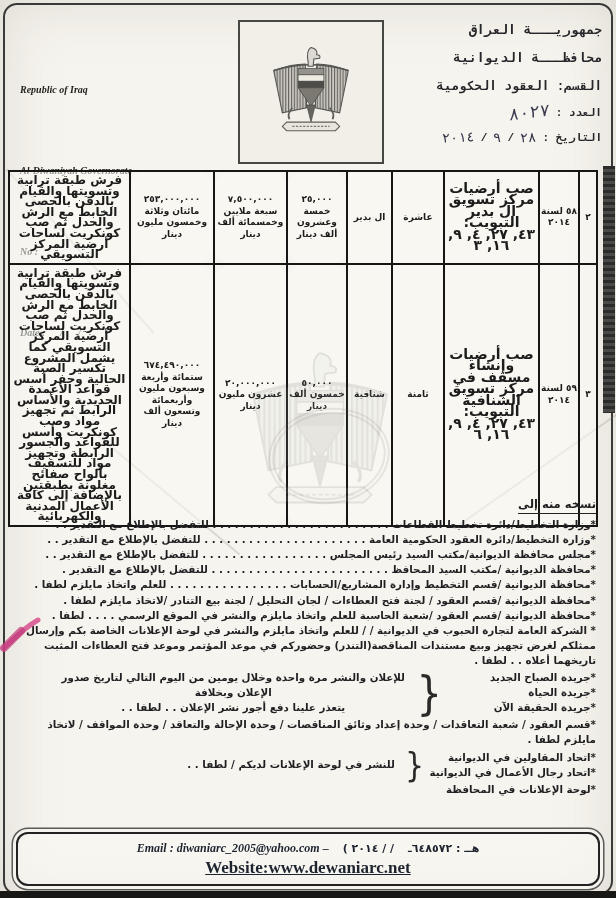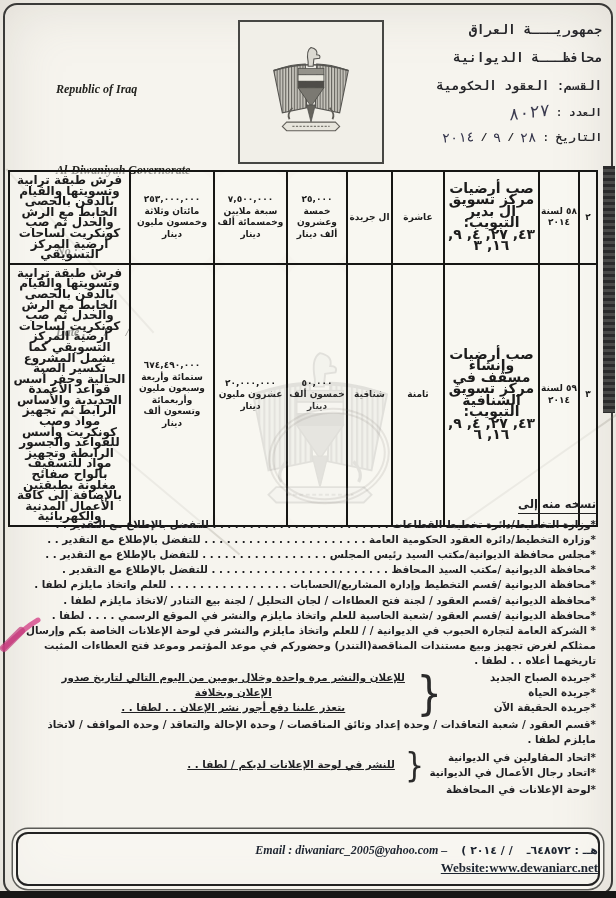--- a/index.html
+++ b/index.html
@@ -11,21 +11,21 @@
         background:repeating-linear-gradient(180deg,#2b2b2b 0 3px,#4a4a48 3px 6px);}
   .scan-bar-bottom{position:absolute;left:0;right:0;bottom:0;height:7px;background:#171716;}
   .artifact{position:absolute;background:rgba(125,118,104,.22);height:2px;pointer-events:none;}
   .a1{left:-30px;top:250px;width:220px;transform:rotate(48deg);}
   .a2{left:10px;top:470px;width:260px;transform:rotate(40deg);}
   .a3{right:-20px;top:470px;width:200px;transform:rotate(-35deg);}
 
   
   .hdr-en{position:absolute;left:20px;top:22px;width:215px;
         font-family:"Liberation Serif","DejaVu Serif",serif;font-style:italic;font-weight:700;
-        font-size:12px;line-height:27px;color:#23231f;white-space:pre;margin-left:36px;}
+        font-size:10px;line-height:27px;color:#23231f;white-space:pre;}
   .emblem-box{position:absolute;left:238px;top:20px;width:142px;height:140px;
         border:2px solid #474744;background:#f1efe8;display:flex;align-items:center;justify-content:center;}
   .hdr-ar{position:absolute;right:14px;top:22px;width:225px;direction:rtl;text-align:right;
         font-weight:700;color:#26262a;font-family:Liberation Mono, monospace;}
   .hdr-ar .l{font-size:13px;margin-bottom:12px;}
   .hdr-ar .l3{font-size:12.5px;margin-bottom:8px;}
   .num-line,.date-line{display:flex;direction:rtl;align-items:center;gap:6px;font-size:11px;}
   .num-line{margin-bottom:6px;}
   .hand{display:inline-block;font-weight:400;font-size:17px;color:#3c3c50;
         transform:rotate(-7deg) skewX(-8deg);letter-spacing:2px;}
@@ -51,38 +51,38 @@
   
   .copies{position:absolute;left:18px;right:20px;top:497px;direction:rtl;text-align:right;
         font-weight:700;font-size:10.3px;line-height:15.1px;color:#1f1f22;}
   .copies-heading{display:inline-block;font-size:11.5px;border-bottom:1.8px solid #222;
         padding-bottom:1px;margin-bottom:3px;text-align:right;}
   .copy-line{white-space:normal;}
   .brace-row{display:flex;direction:rtl;align-items:center;margin:2px 0;}
   .brace-names{flex:0 0 150px;}
   .brace-glyph{font-size:40px;font-weight:400;line-height:40px;color:#2a2a2a;margin:0 4px;
         transform:scaleY(1.15);}
-  .brace-note{flex:1;text-align:center;padding-left:36px;text-decoration:underline;}
+  .brace-note{flex:1;text-align:center;padding-left:36px;}
   .unions .brace-glyph{font-size:30px;line-height:30px;}
   .unions .brace-names{flex:0 0 168px;}
   .unions .brace-note{text-align:right;padding-right:6px;}
 
   
   .pink-mark{position:absolute;left:0px;top:612px;}
 
   
   .footer-box{position:absolute;left:16px;right:16px;bottom:12px;height:50px;border:2px solid #222;
         border-radius:12px;box-shadow:0 0 0 3px #f6f4ee,0 0 0 4.5px #5a5a56;
-        display:flex;flex-direction:column;align-items:flex-end;justify-content:center;gap:2px;
+        display:flex;flex-direction:column;align-items:center;justify-content:center;gap:2px;
         background:rgba(250,249,244,.6);}
   .footer-line1{display:flex;align-items:center;gap:14px;font-weight:700;font-size:12px;color:#1d2430;}
   .footer-email{font-family:"Liberation Serif","DejaVu Serif",serif;font-style:italic;}
   .footer-date{font-size:11px;}
   .footer-phone{direction:rtl;font-size:11px;}
-  .footer-site{font-family:"Liberation Serif","DejaVu Serif",serif;font-weight:700;font-size:13px;
+  .footer-site{font-family:"Liberation Serif","DejaVu Serif",serif;font-weight:700;font-size:17px;
         text-decoration:underline;color:#1d2430;}
 </style>
 </head>
 <body>
 
 <div class="page">
   <div class="page-border"></div>
   <div class="artifact a1"></div>
   <div class="artifact a2"></div>
   <div class="artifact a3"></div>
@@ -158,21 +158,21 @@
     <tbody>
         <tr class="r1">
       <td>٢</td>
       <td>٥٨ لسنة ٢٠١٤</td>
       <td class="c-title">
         <div>صب أرضيات مركز تسويق ال بدير</div>
         <div>التبويب:</div>
         <div class="tabs-num">٤٣, ٢٧, ٤, ٩, ١٦, ٣</div>
       </td>
       <td>عاشرة</td>
-      <td>ال جريدة</td>
+      <td>ال بدير</td>
       <td class="amt">٢٥,٠٠٠
 خمسة وعشرون ألف دينار</td>
       <td class="amt">٧,٥٠٠,٠٠٠
 سبعة ملايين وخمسمائة ألف دينار</td>
       <td class="amt">٢٥٣,٠٠٠,٠٠٠
 مائتان وثلاثة وخمسون مليون دينار</td>
       <td class="c-details">فرش طبقة ترابية وتسويتها والقيام بالدفن بالحصى الخابط مع الرش والحدل ثم صب كونكريت لساحات أرضية المركز التسويقي</td>
     </tr>
     <tr class="r2">
       <td>٣</td>

